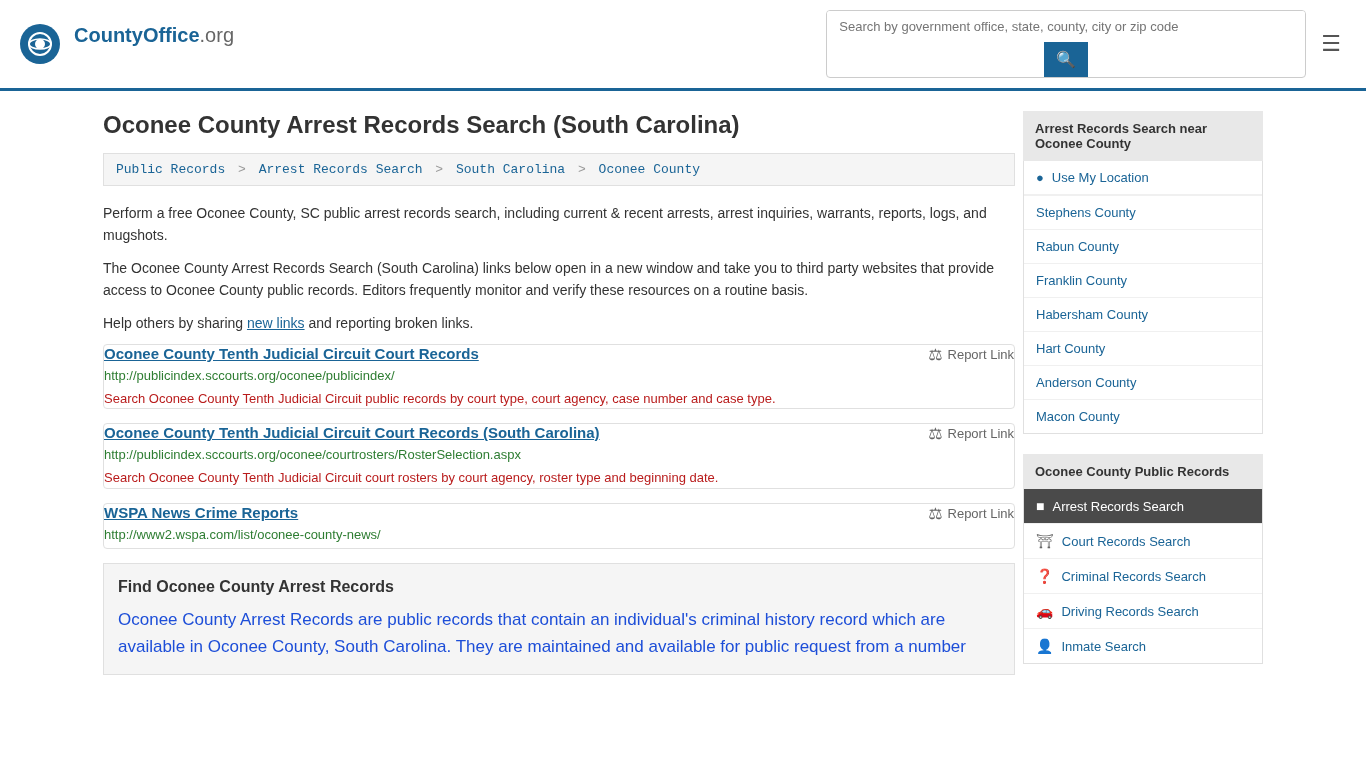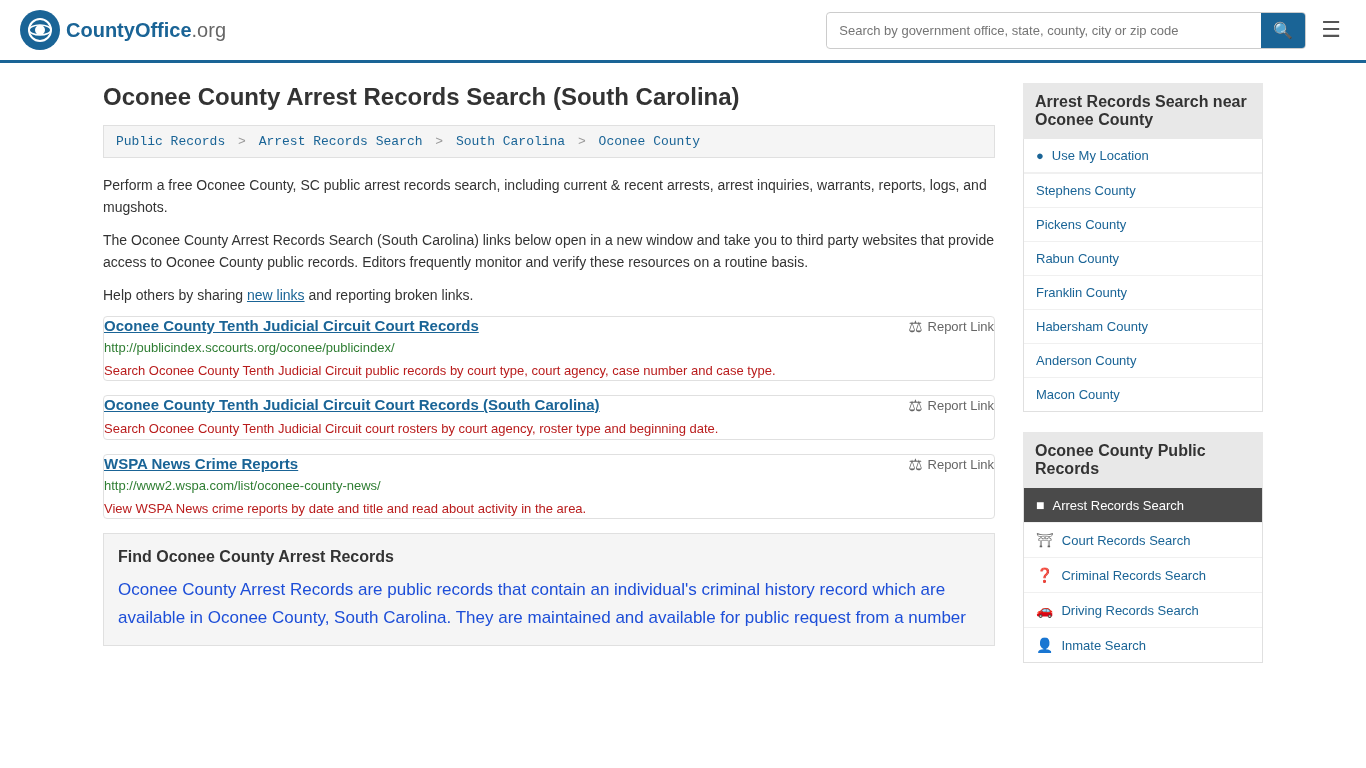--- a/index.html
+++ b/index.html
@@ -9,22 +9,21 @@
     .header {
       background: #fff;
       border-bottom: 3px solid #1a6496;
       padding: 10px 20px;
       display: flex;
       align-items: center;
       justify-content: space-between;
     }
     .logo-area {
       display: flex;
-      align-items: center;
-      gap: 6px;
+      gap: 14px;
     }
     .logo-circle {
       width: 40px;
       height: 40px;
       background: #1a6496;
       border-radius: 50%;
       display: flex;
       align-items: center;
       justify-content: center;
       color: white;
@@ -43,20 +42,21 @@
       align-items: center;
       gap: 10px;
     }
     .search-bar {
       display: flex;
       align-items: center;
       border: 1px solid #ccc;
       border-radius: 4px;
       overflow: hidden;
       width: 480px;
+      flex-direction: column;
     }
     .search-bar input {
       border: none;
       outline: none;
       padding: 8px 12px;
       font-size: 13px;
       width: 100%;
       color: #999;
     }
     .search-bar button {
@@ -73,21 +73,21 @@
       color: #555;
       padding: 5px;
     }
 
     
     .main-container {
       max-width: 1200px;
       margin: 0 auto;
       padding: 20px;
       display: flex;
-      gap: 28px;
+      gap: 8px;
     }
 
     
     .content-area {
       flex: 1;
     }
     .page-title {
       font-size: 24px;
       font-weight: bold;
       color: #333;
@@ -183,21 +183,21 @@
     .sidebar {
       width: 240px;
       flex-shrink: 0;
     }
     .sidebar-section {
       margin-bottom: 20px;
     }
     .sidebar-header {
       background: #e8e8e8;
       padding: 10px 12px;
-      font-size: 16px;
+      font-size: 13px;
       font-weight: bold;
       color: #333;
       margin-bottom: 0;
     }
     .sidebar-list {
       list-style: none;
       border: 1px solid #e0e0e0;
       border-top: none;
     }
     .sidebar-list li {
@@ -299,33 +299,33 @@
     </div>
 
     <div class="result-item">
       <div class="result-header">
         <span class="result-title">Oconee County Tenth Judicial Circuit Court Records (South Carolina)</span>
         <div class="report-link">
           <span class="report-link-icon">⚖</span>
           <span>Report Link</span>
         </div>
       </div>
+      <div class="result-url">http://publicindex.sccourts.org/oconee/courtrosters/RosterSelection.aspx</div>
       <div class="result-description">Search Oconee County Tenth Judicial Circuit court rosters by court agency, roster type and beginning date.</div>
     </div>
 
     <div class="result-item">
       <div class="result-header">
         <span class="result-title">WSPA News Crime Reports</span>
         <div class="report-link">
           <span class="report-link-icon">⚖</span>
           <span>Report Link</span>
         </div>
       </div>
       <div class="result-url">http://www2.wspa.com/list/oconee-county-news/</div>
-      <div class="result-description">View WSPA News crime reports by date and title and read about activity in the area.</div>
     </div>
 
     <div class="find-section">
       <h2>Find Oconee County Arrest Records</h2>
       <p>Oconee County Arrest Records are public records that contain an individual's criminal history record which are available in Oconee County, South Carolina. They are maintained and available for public request from a number</p>
     </div>
 
   </div>
 
   <div class="sidebar">
@@ -338,30 +338,30 @@
         <li>
           <div class="use-location">
             <span style="color:#1a6496;">●</span>
             <span>Use My Location</span>
           </div>
         </li>
         <li>
           <a href="#">Stephens County</a>
         </li>
         <li>
-          <a href="#">Pickens County</a>
-        </li>
-        <li>
           <a href="#">Rabun County</a>
         </li>
         <li>
           <a href="#">Franklin County</a>
         </li>
         <li>
           <a href="#">Habersham County</a>
+        </li>
+        <li>
+          <a href="#">Hart County</a>
         </li>
         <li>
           <a href="#">Anderson County</a>
         </li>
         <li>
           <a href="#">Macon County</a>
         </li>
       </ul>
     </div>
 

